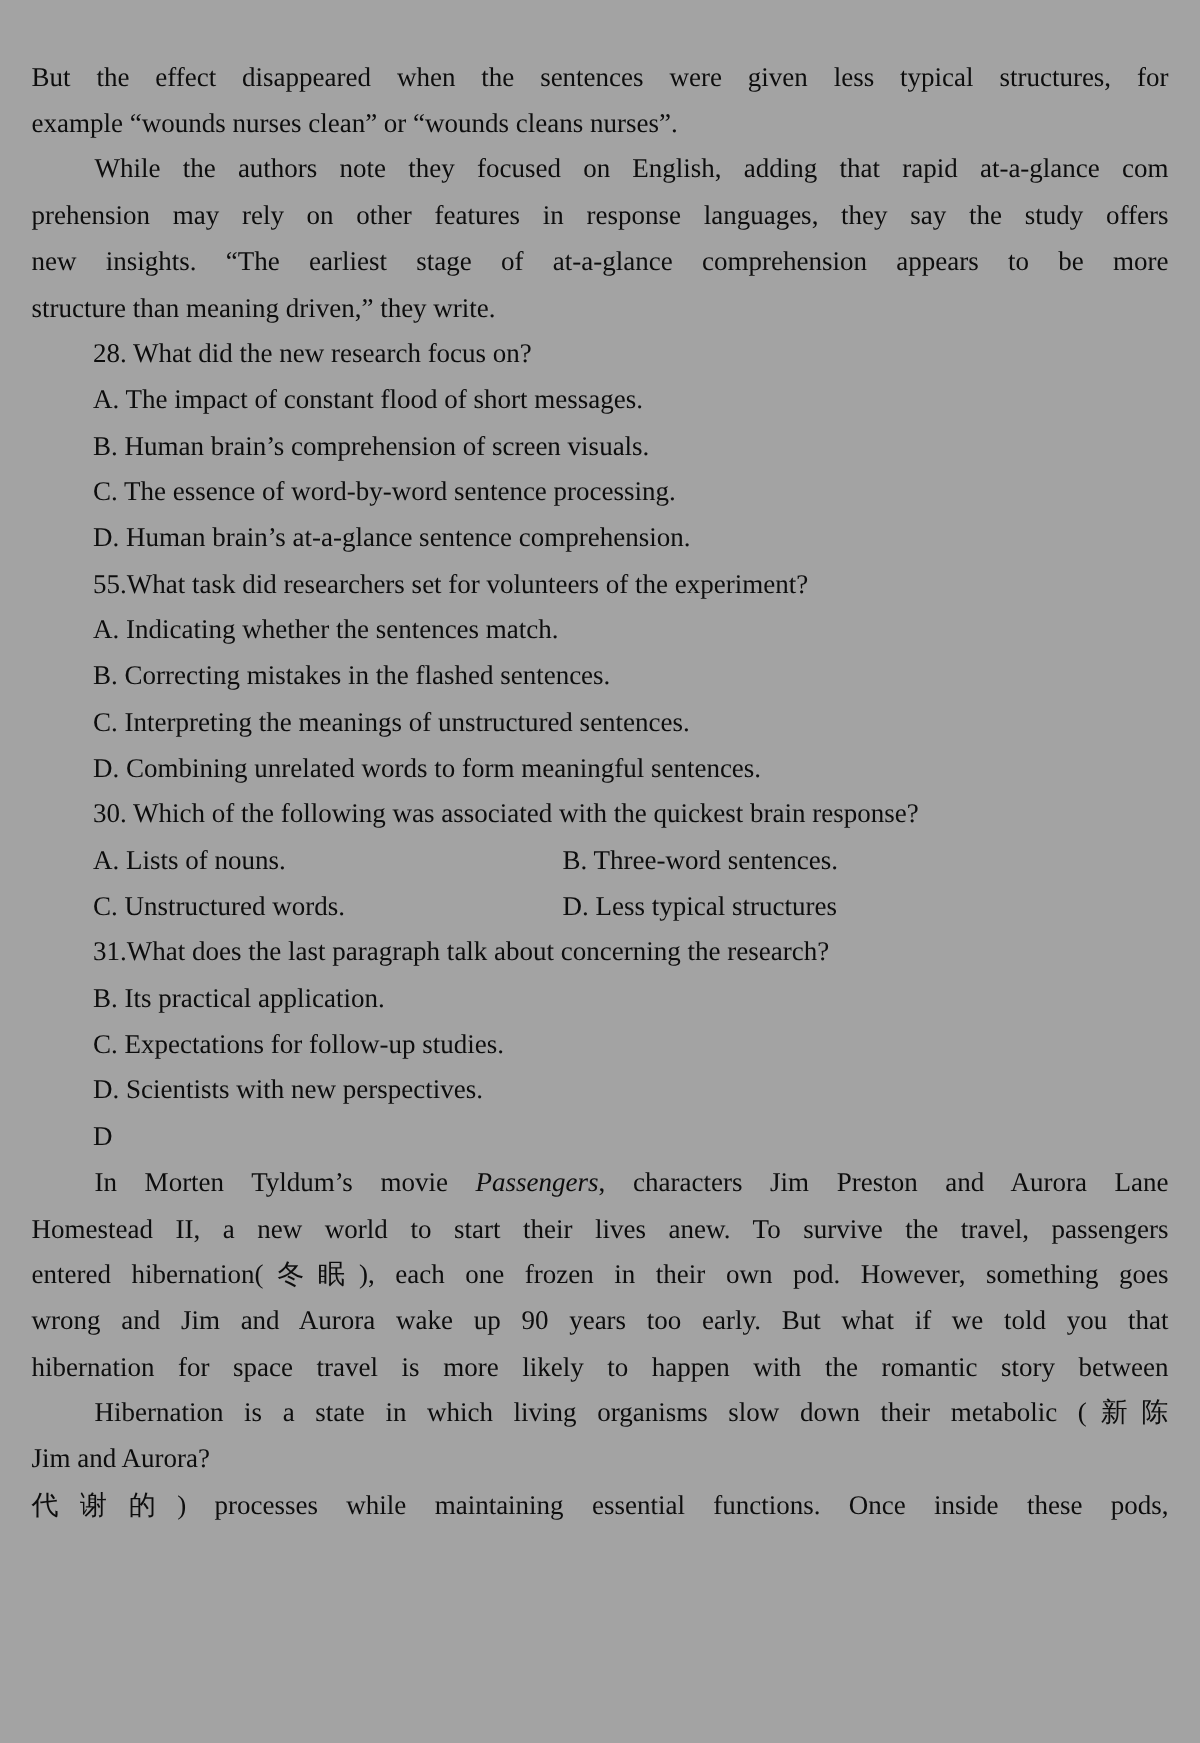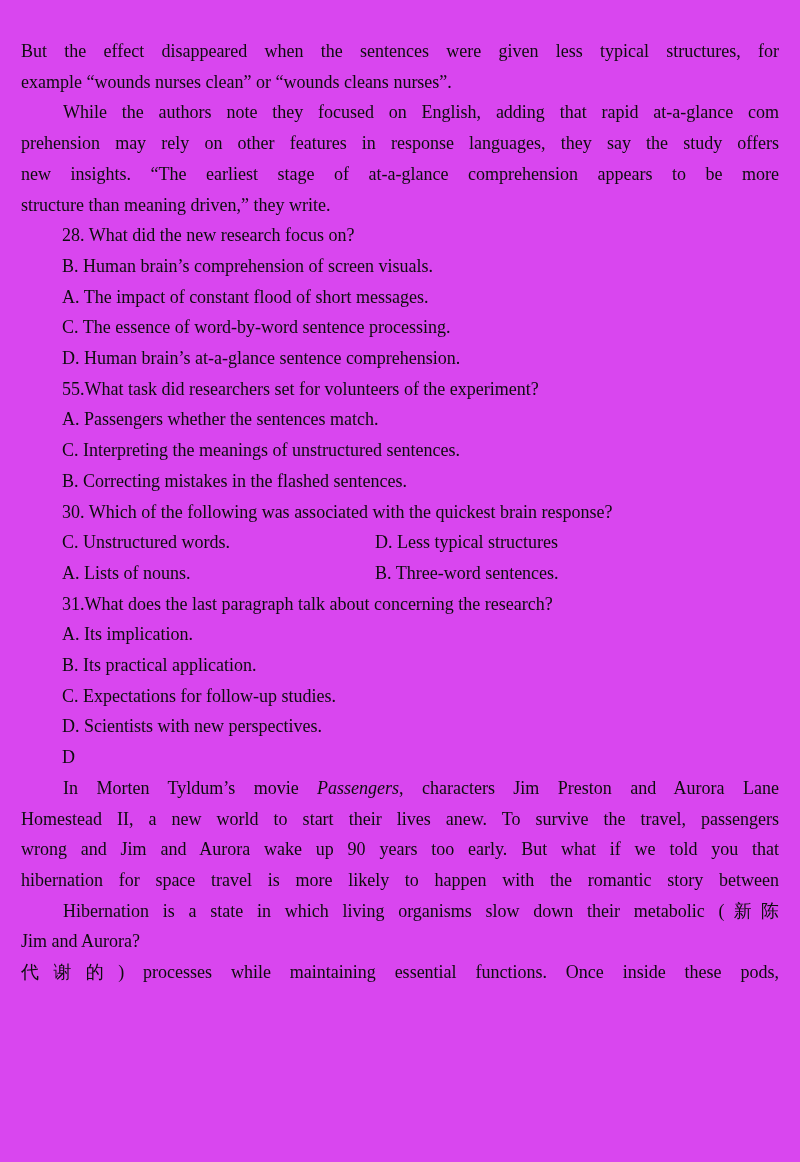--- a/index.html
+++ b/index.html
@@ -9,21 +9,21 @@
   }
   body {
     width: 800px;
     height: 1162px;
     overflow: hidden;
   }
   .page {
     box-sizing: border-box;
     width: 800px;
     height: 1162px;
-    background: #d946ef;
+    background: #a3a3a3;
     color: #0d0d0d;
     padding: 36px 21px 0 21px;
     font-family: "Liberation Serif", "DejaVu Serif", serif;
     font-size: 18px;
     line-height: 30.7px;
   }
   .line {
     min-height: 30.7px;
     white-space: normal;
     text-align: left;
@@ -54,37 +54,38 @@
 <body>
 
 <div class="page">
     <div class="line body j"><span>But the effect disappeared when the sentences were given less typical structures, for</span></div>
     <div class="line body"><span>example “wounds nurses clean” or “wounds cleans nurses”.</span></div>
     <div class="line body-indent j"><span>While the authors note they focused on English, adding that rapid at-a-glance com</span></div>
     <div class="line body j"><span>prehension may rely on other features in response languages, they say the study offers</span></div>
     <div class="line body j"><span>new insights. “The earliest stage of at-a-glance comprehension appears to be more</span></div>
     <div class="line body"><span>structure than meaning driven,” they write.</span></div>
     <div class="line question"><span>28. What did the new research focus on?</span></div>
+    <div class="line option"><span>A. The impact of constant flood of short messages.</span></div>
     <div class="line option"><span>B. Human brain’s comprehension of screen visuals.</span></div>
-    <div class="line option"><span>A. The impact of constant flood of short messages.</span></div>
     <div class="line option"><span>C. The essence of word-by-word sentence processing.</span></div>
     <div class="line option"><span>D. Human brain’s at-a-glance sentence comprehension.</span></div>
     <div class="line question"><span>55.What task did researchers set for volunteers of the experiment?</span></div>
-    <div class="line option"><span>A. Passengers whether the sentences match.</span></div>
+    <div class="line option"><span>A. Indicating whether the sentences match.</span></div>
+    <div class="line option"><span>B. Correcting mistakes in the flashed sentences.</span></div>
     <div class="line option"><span>C. Interpreting the meanings of unstructured sentences.</span></div>
-    <div class="line option"><span>B. Correcting mistakes in the flashed sentences.</span></div>
+    <div class="line option"><span>D. Combining unrelated words to form meaningful sentences.</span></div>
     <div class="line question"><span>30. Which of the following was associated with the quickest brain response?</span></div>
+    <div class="line option-pair"><span class="col-left">A. Lists of nouns.</span><span class="col-right">B. Three-word sentences.</span></div>
     <div class="line option-pair"><span class="col-left">C. Unstructured words.</span><span class="col-right">D. Less typical structures</span></div>
-    <div class="line option-pair"><span class="col-left">A. Lists of nouns.</span><span class="col-right">B. Three-word sentences.</span></div>
     <div class="line question"><span>31.What does the last paragraph talk about concerning the research?</span></div>
-    <div class="line option"><span>A. Its implication.</span></div>
     <div class="line option"><span>B. Its practical application.</span></div>
     <div class="line option"><span>C. Expectations for follow-up studies.</span></div>
     <div class="line option"><span>D. Scientists with new perspectives.</span></div>
     <div class="line section"><span>D</span></div>
     <div class="line body-indent j"><span>In Morten Tyldum’s movie </span><span class="italic">Passengers</span><span>, characters Jim Preston and Aurora Lane</span></div>
     <div class="line body j"><span>Homestead II, a new world to start their lives anew. To survive the travel, passengers</span></div>
+    <div class="line body j"><span>entered hibernation(冬眠), each one frozen in their own pod. However, something goes</span></div>
     <div class="line body j"><span>wrong and Jim and Aurora wake up 90 years too early. But what if we told you that</span></div>
     <div class="line body j"><span>hibernation for space travel is more likely to happen with the romantic story between</span></div>
     <div class="line body-indent j"><span>Hibernation is a state in which living organisms slow down their metabolic (新陈</span></div>
     <div class="line body"><span>Jim and Aurora?</span></div>
     <div class="line body j"><span>代谢的) processes while maintaining essential functions. Once inside these pods,</span></div>
   </div>
 
 </body></html>

